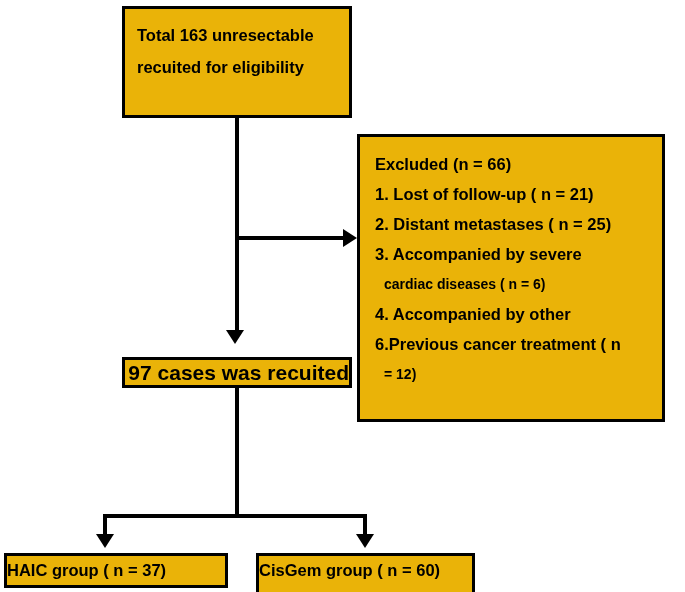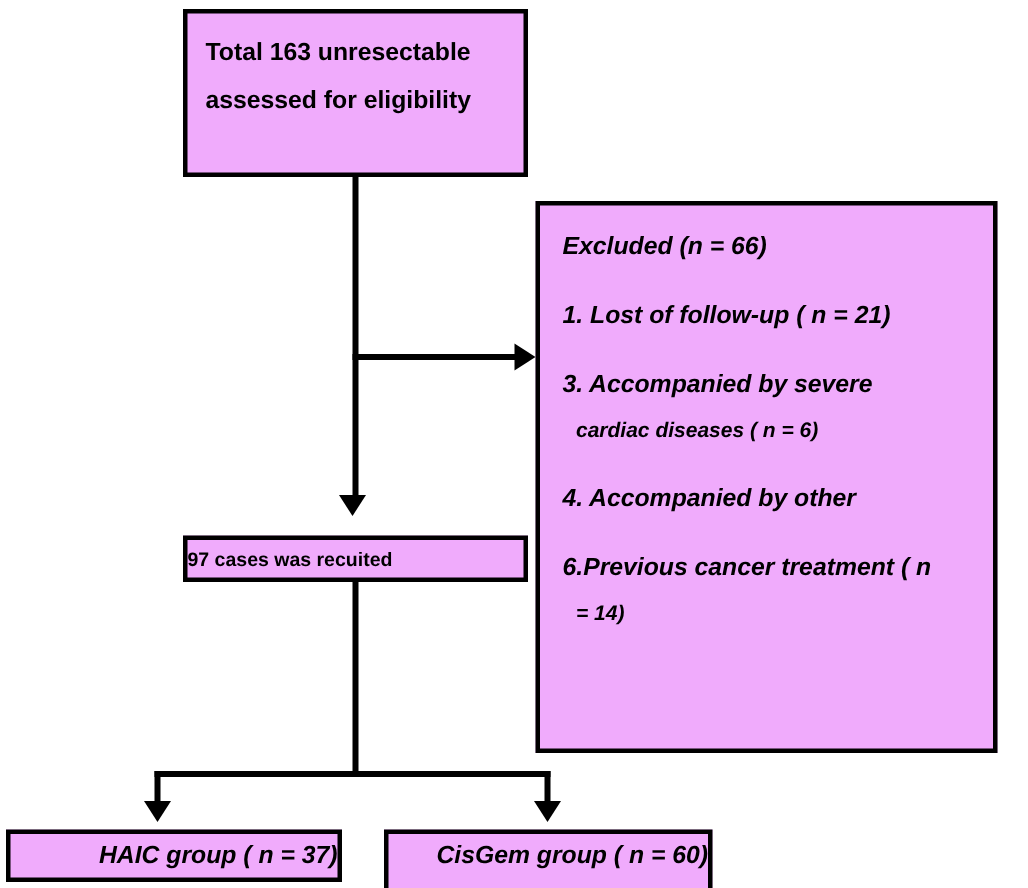--- a/index.html
+++ b/index.html
@@ -13,91 +13,88 @@
     height: 592px;
     background: #ffffff;
     overflow: hidden;
     font-family: "Liberation Sans", sans-serif;
     color: #000000;
   }
   .box {
     position: absolute;
     box-sizing: border-box;
     border: 3px solid #000000;
-    background: #f0abfc;
+    background: #eab308;
     z-index: 3;
   }
   .box-text {
     font-weight: bold;
     color: #000000;
     white-space: nowrap;
   }
 
   
   #box-assessed {
     left: 122px; top: 6px; width: 230px; height: 112px;
     padding: 10px 0 0 12px;
   }
   #box-assessed .box-text {
     font-size: 16.5px;
     line-height: 32px;
   }
 
   
   #box-excluded {
-    left: 357px; top: 134px; width: 308px; height: 368px;
+    left: 357px; top: 134px; width: 308px; height: 288px;
     padding: 12px 0 0 0;
-    font-style: italic;
   }
   #box-excluded .ex-head {
     font-size: 16.5px;
     font-weight: bold;
     line-height: 30px;
     padding-left: 15px;
     white-space: nowrap;
   }
   #box-excluded .ex-item {
     font-size: 16.5px;
     font-weight: bold;
     line-height: 30px;
     padding-left: 28px;
     text-indent: -13px;
     white-space: nowrap;
-    margin-top: 16px;
   }
   #box-excluded .ex-cont {
     font-size: 14px;
     font-weight: bold;
     line-height: 30px;
     padding-left: 24px;
     white-space: nowrap;
   }
 
   
   #box-recruited {
     left: 122px; top: 357px; width: 230px; height: 31px;
   }
   #box-recruited .box-text {
-    font-size: 13px;
+    font-size: 21px;
     line-height: 25px;
-    text-align: left;
+    text-align: right;
   }
 
   
   #box-haic {
     left: 4px; top: 553px; width: 224px; height: 35px;
   }
   #box-cisgem {
     left: 256px; top: 553px; width: 219px; height: 45px;
   }
   #box-haic .box-text, #box-cisgem .box-text {
     font-size: 16.5px;
     line-height: 29px;
-    text-align: right;
-    font-style: italic;
+    text-align: left;
   }
 
   
   .vline {
     position: absolute;
     width: 4px;
     background: #000000;
     z-index: 1;
   }
   .hline {
@@ -142,42 +139,43 @@
   #drop-right { left: 363px; top: 514px; height: 22px; }
   #arrow-right-box { left: 356px; top: 534px; }
 </style>
 </head>
 <body>
 
 <div id="canvas">
 
   <div class="box" id="box-assessed">
     <div class="box-text">Total 163 unresectable</div>
-    <div class="box-text">assessed for eligibility</div>
+    <div class="box-text">recuited for eligibility</div>
   </div>
 
   <div class="vline" id="trunk-upper"></div>
   <div class="arrow-down" id="arrow-to-recruited"></div>
 
   <div class="hline" id="branch-excluded"></div>
   <div class="arrow-right" id="arrow-to-excluded"></div>
 
   <div class="box" id="box-excluded">
     <div class="ex-head">Excluded  (n = 66)</div>
 
     <div class="ex-item">1. Lost of follow-up ( n = 21)</div>
 
+    <div class="ex-item">2. Distant metastases ( n = 25)</div>
 
     <div class="ex-item">3. Accompanied by severe</div>
     <div class="ex-cont">cardiac diseases ( n = 6)</div>
 
     <div class="ex-item">4. Accompanied by other</div>
 
     <div class="ex-item">6.Previous cancer treatment ( n</div>
-    <div class="ex-cont">= 14)</div>
+    <div class="ex-cont">= 12)</div>
   </div>
 
   <div class="box" id="box-recruited">
     <div class="box-text">97 cases was recuited</div>
   </div>
 
   <div class="vline" id="trunk-lower"></div>
   <div class="hline" id="split-bar"></div>
 
   <div class="vline" id="drop-left"></div>

